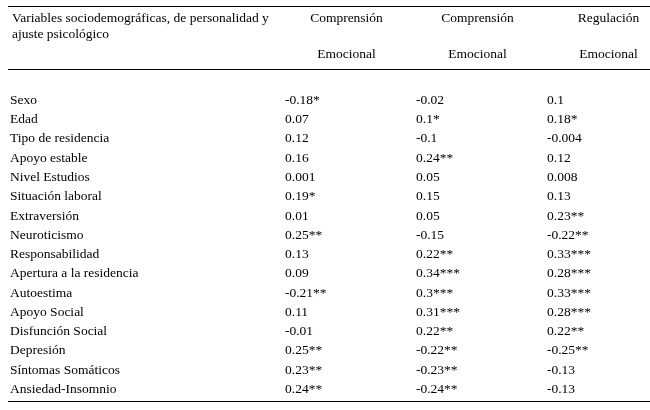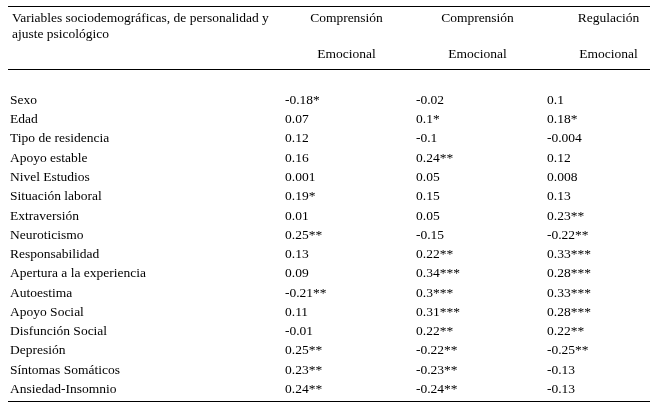--- a/index.html
+++ b/index.html
@@ -149,21 +149,21 @@
         <td class="num">-0.15</td>
         <td class="num">-0.22**</td>
       </tr>
       <tr>
         <td class="var">Responsabilidad</td>
         <td class="num">0.13</td>
         <td class="num">0.22**</td>
         <td class="num">0.33***</td>
       </tr>
       <tr>
-        <td class="var">Apertura a la experiencia</td>
+        <td class="var">Apertura a la residencia</td>
         <td class="num">0.09</td>
         <td class="num">0.34***</td>
         <td class="num">0.28***</td>
       </tr>
       <tr>
         <td class="var">Autoestima</td>
         <td class="num">-0.21**</td>
         <td class="num">0.3***</td>
         <td class="num">0.33***</td>
       </tr>

